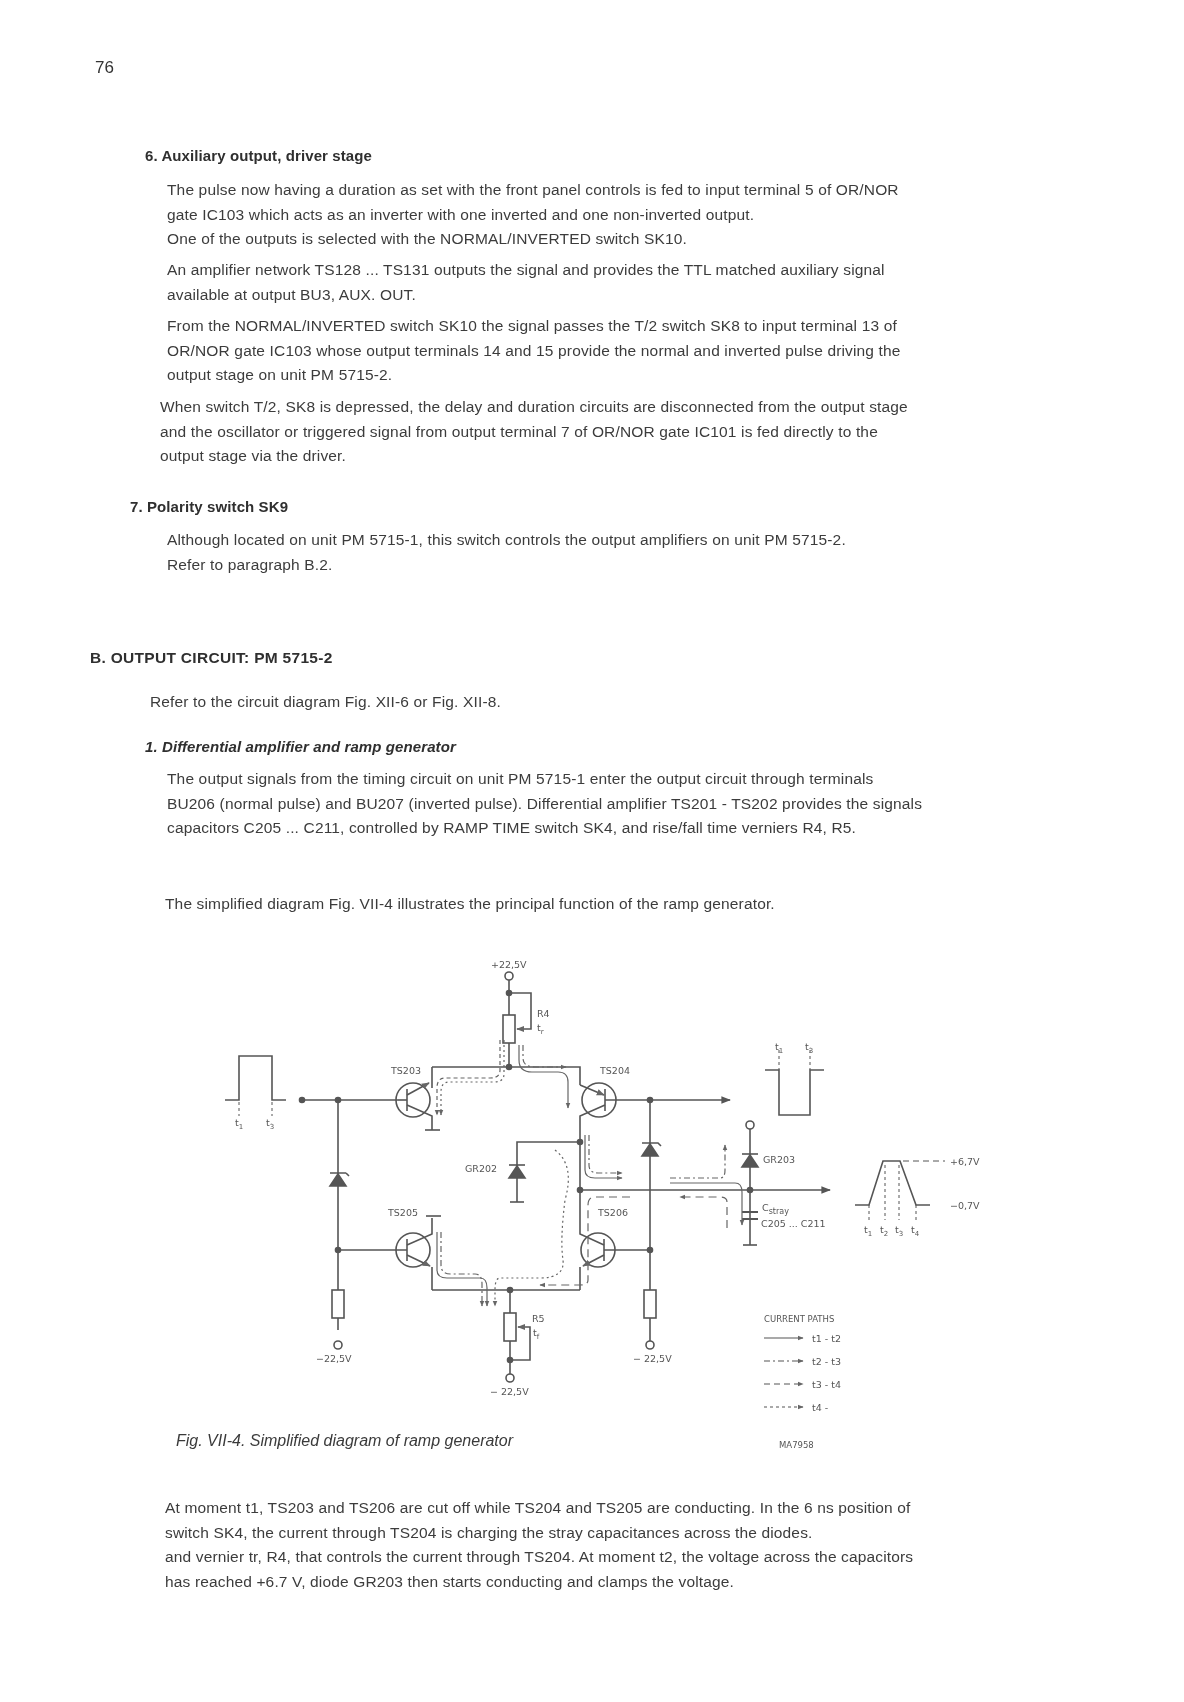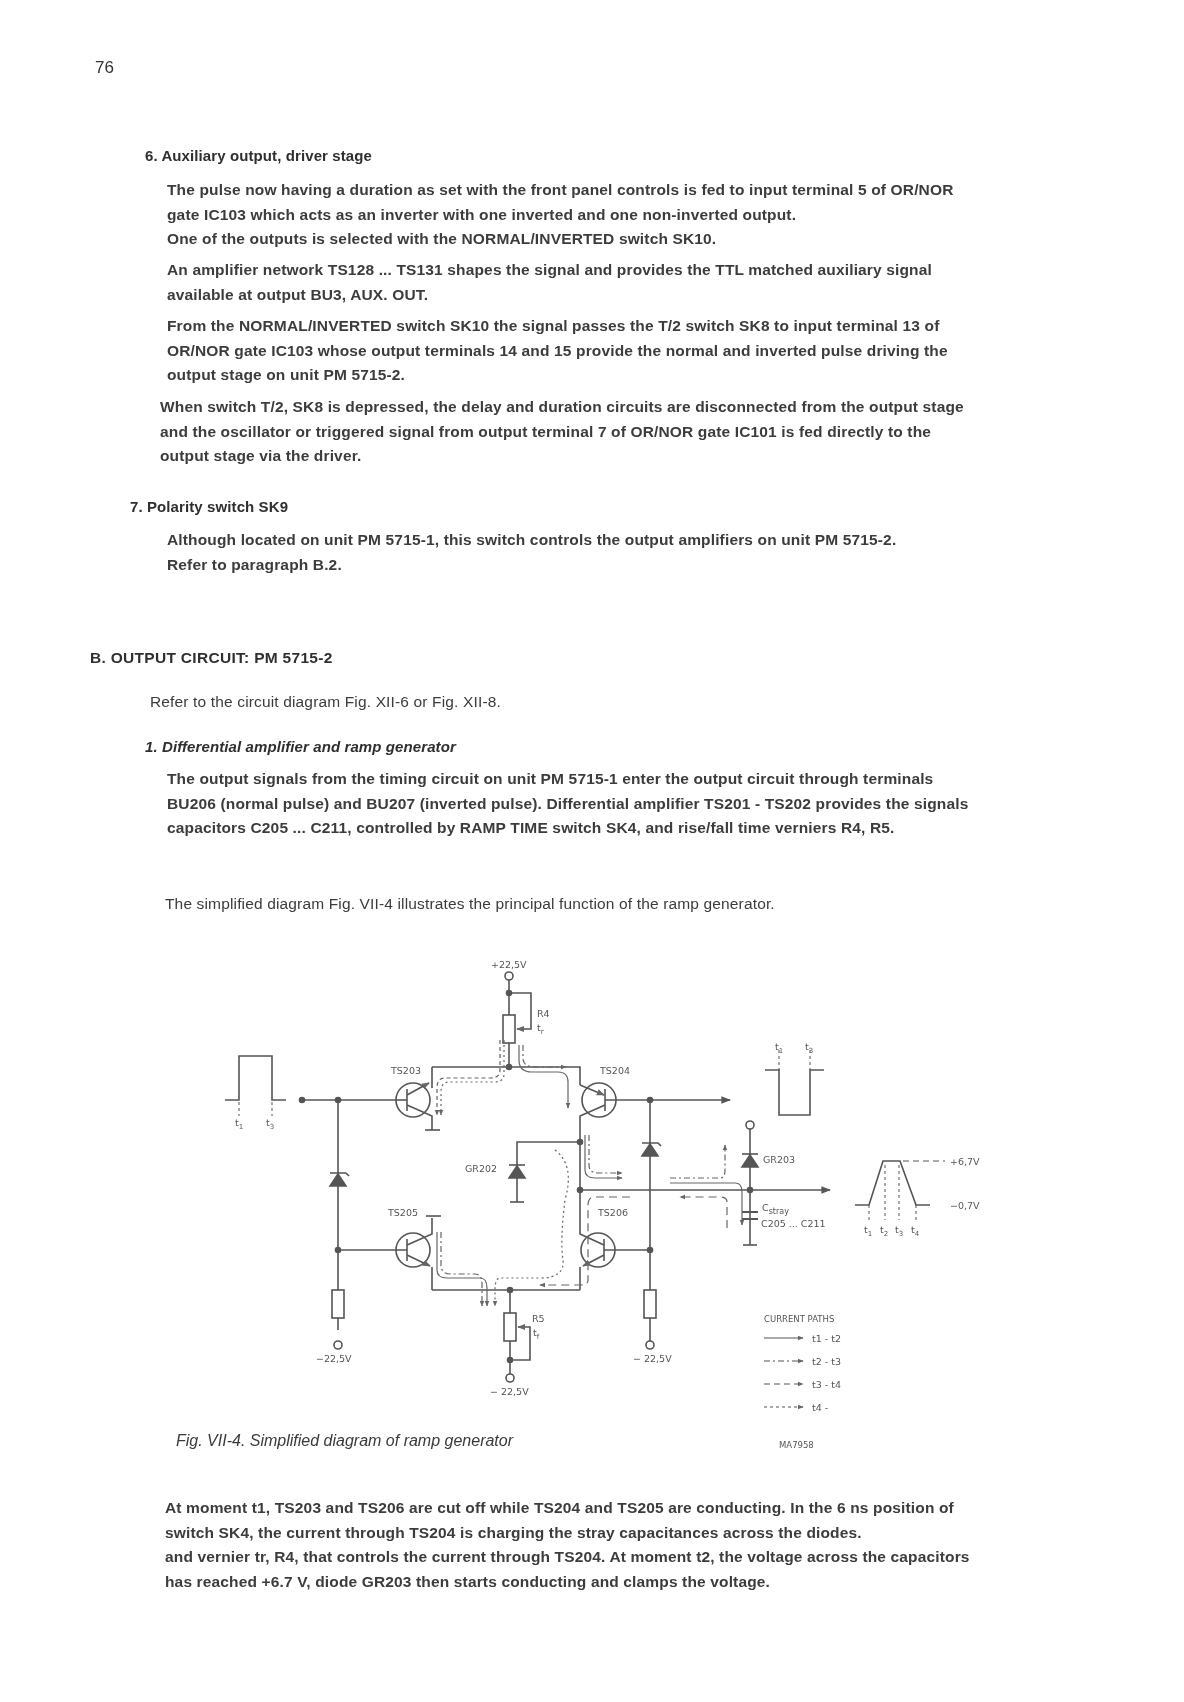--- a/index.html
+++ b/index.html
@@ -2,39 +2,39 @@
 <html><head>
 <meta charset="utf-8">
 <style>
   html, body { margin: 0; padding: 0; background: #ffffff; }
   body { width: 1184px; height: 1702px; position: relative; overflow: hidden;
          font-family: "Liberation Sans", "DejaVu Sans", sans-serif; color: #3a3a3a; }
   .abs { position: absolute; }
   .pnum { left: 95px; top: 58px; font-size: 17px; color: #333; text-align: right; }
   .h { font-weight: bold; font-size: 15px; color: #2f2f2f; letter-spacing: 0.1px; }
   .p { font-size: 15.5px; line-height: 24.5px; color: #3c3c3c; letter-spacing: 0.15px; width: 920px; }
-  .p div { white-space: nowrap; font-weight: bold; }
+  .p div { white-space: nowrap; }
   .hB { font-weight: bold; font-size: 15.5px; color: #2f2f2f; letter-spacing: 0.3px; }
   .cap { font-style: italic; font-size: 16px; color: #3a3a3a; }
   .fig { left: 0; top: 0; width: 1184px; height: 1702px; }
   svg text { font-family: "DejaVu Sans", sans-serif; fill: #555; }
 </style>
 </head>
 <body>
 
 <div class="abs pnum">76</div>
 
 <div class="abs h" style="left:145px; top:147px;">6. Auxiliary output, driver stage</div>
 <div class="abs p" style="left:167px; top:178px;">
   <div>The pulse now having a duration as set with the front panel controls is fed to input terminal 5 of OR/NOR</div>
   <div>gate IC103 which acts as an inverter with one inverted and one non-inverted output.</div>
   <div>One of the outputs is selected with the NORMAL/INVERTED switch SK10.</div>
 </div>
 <div class="abs p" style="left:167px; top:258px;">
-  <div>An amplifier network TS128 ... TS131 shapes the signal and provides the TTL matched auxiliary signal</div>
+  <div>An amplifier network TS128 ... TS131 outputs the signal and provides the TTL matched auxiliary signal</div>
   <div>available at output BU3, AUX. OUT.</div>
 </div>
 <div class="abs p" style="left:167px; top:314px;">
   <div>From the NORMAL/INVERTED switch SK10 the signal passes the T/2 switch SK8 to input terminal 13 of</div>
   <div>OR/NOR gate IC103 whose output terminals 14 and 15 provide the normal and inverted pulse driving the</div>
   <div>output stage on unit PM 5715-2.</div>
 </div>
 <div class="abs p" style="left:160px; top:395px;">
   <div>When switch T/2, SK8 is depressed, the delay and duration circuits are disconnected from the output stage</div>
   <div>and the oscillator or triggered signal from output terminal 7 of OR/NOR gate IC101 is fed directly to the</div>

